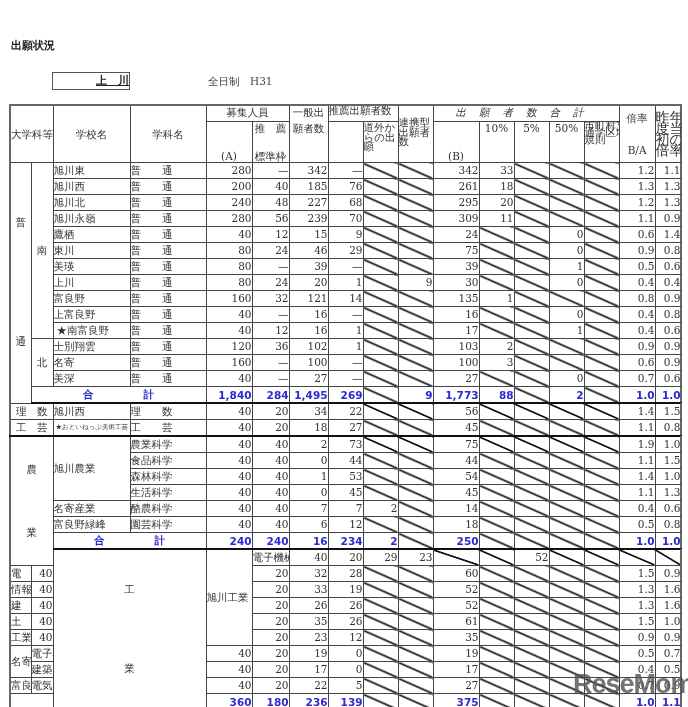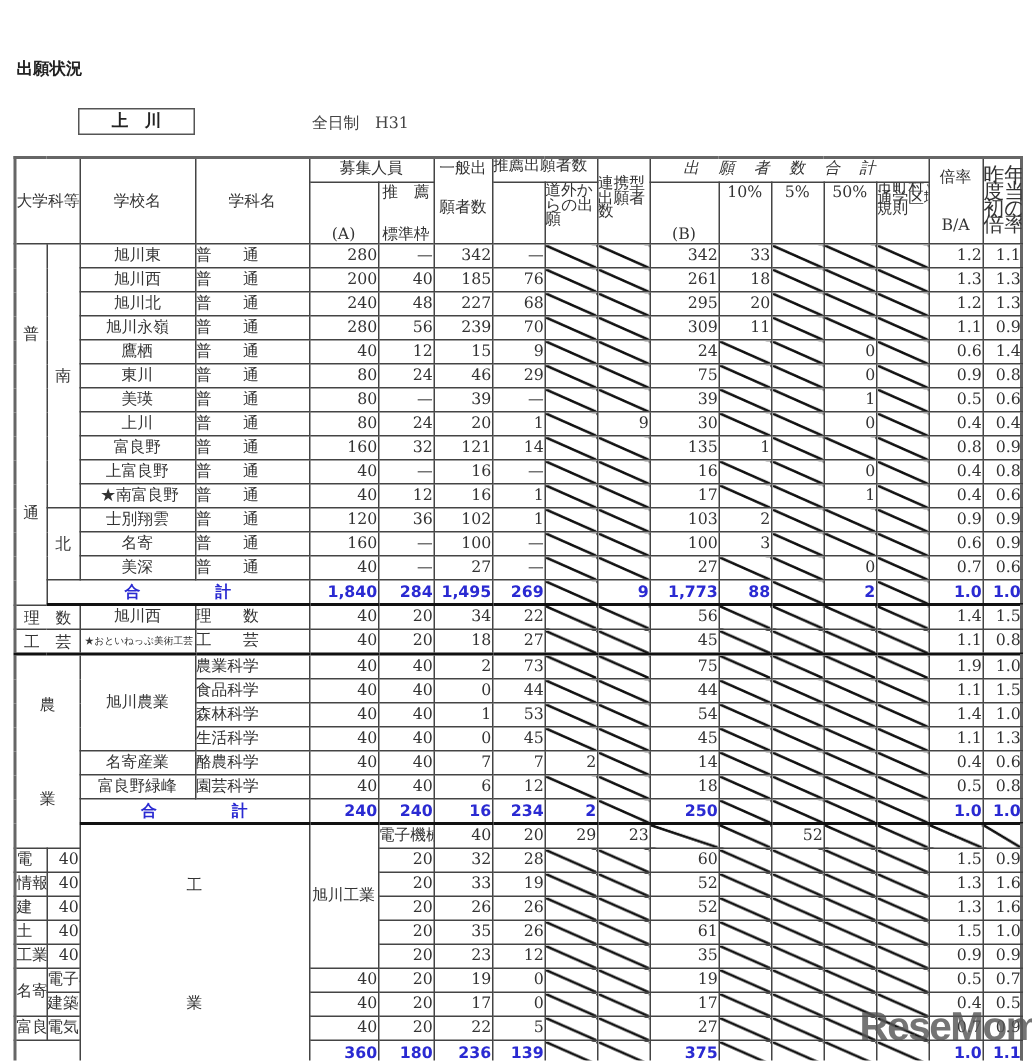--- a/index.html
+++ b/index.html
@@ -3,22 +3,22 @@
 <meta charset="utf-8">
 <style>
   html, body { margin:0; padding:0; }
   body {
     width:688px; height:707px; position:relative; overflow:hidden; background:#fff;
     font-family:"DejaVu Serif", "Liberation Serif", serif; color:#333;
   }
   .title { position:absolute; left:11px; top:38px; font:bold 11px "DejaVu Sans", sans-serif; color:#222; }
   .area-box {
     position:absolute; left:52px; top:72px; width:76px; height:16px;
-    border:1.5px solid #555; text-align:center; line-height:16px;
-    font:bold 11px "DejaVu Sans", sans-serif; color:#222;
+    border:1.5px solid #555; text-align:right; line-height:16px;
+    font:bold 11px "DejaVu Sans", sans-serif; color:#222;text-decoration:underline;
   }
   .schedule { position:absolute; left:208px; top:75px; font-size:10.5px; color:#444; white-space:pre; }
 
   table.main {
     position:absolute; left:9px; top:104px; width:671px;
     border-collapse:collapse; table-layout:fixed; border:2px solid #666;
   }
   table.main th, table.main td {
     border:1px solid #444; padding:0; overflow:hidden; white-space:nowrap;
     font-weight:normal; font-size:10.5px; color:#333;
@@ -31,21 +31,21 @@
   th.left { text-align:left; padding-left:2px; }
   th.small { font-size:8px; line-height:9.5px; }
   th.tiny { font-size:7.5px; }
   th.micro { font-size:5.5px; line-height:7px; vertical-align:top; padding-top:2px; }
   th.nt { border-top:hidden; }
   th.spaced { letter-spacing:13px; font-size:11px;font-style:italic; }
   .ratio-head { display:flex; flex-direction:column; justify-content:space-between; height:44px; align-items:center; }
 
   tbody td { height:15px; line-height:15px; }
   td.num { text-align:right; padding-right:2px; }
-  td.school { text-align:center; padding-left:11px; }
+  td.school { text-align:left; padding-left:11px; }
   td.school.star { padding-left:3px; }
   td.school.tinytext { font-size:6.5px; padding-left:2px; }
   td.dept { text-align:left; padding-left:4px; }
   td.cat { text-align:center; font:bold 11px "DejaVu Sans", sans-serif; color:#222; vertical-align:middle; }
   td.sub { text-align:center; font:bold 11px "DejaVu Sans", sans-serif; color:#222; vertical-align:middle; }
   .stack { display:flex; flex-direction:column; justify-content:space-around; align-items:center; }
   td.diag {
     background:linear-gradient(to top right, transparent calc(50% - 1.1px), #111 calc(50% - 0.6px), #111 calc(50% + 0.6px), transparent calc(50% + 1.1px));
   }
   td.thick-left, th.thick-left { border-left:2px solid #222; }
@@ -88,21 +88,21 @@
     <col style="width:26px">
   </colgroup>
   <thead>
     <tr class="h1">
       <th rowspan="2" colspan="2">大学科等</th>
       <th rowspan="2">学校名</th>
       <th rowspan="2">学科名</th>
       <th colspan="2" class="top">募集人員</th>
       <th rowspan="2" class="top">
         <div>一般出</div>
-        <div style="margin-top:14px">願者数</div>
+        <div style="margin-top:4px">願者数</div>
       </th>
       <th colspan="2" class="top small left">推薦出願者数</th>
       <th rowspan="2" class="small left" style="vertical-align:top;padding-top:12px">
         <div>連携型</div>
         <div>出願者</div>
         <div>数</div>
       </th>
       <th colspan="5" class="top spaced thick-left">出願者数合計</th>
       <th rowspan="2" class="thick-left">
         <div class="ratio-head">

